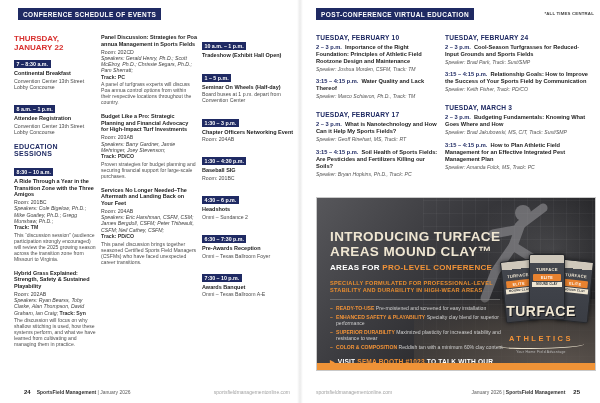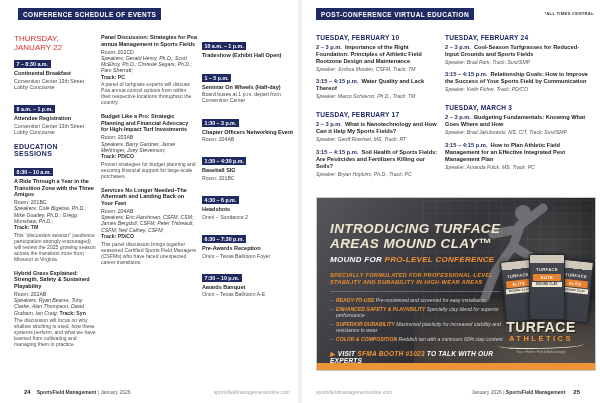--- a/index.html
+++ b/index.html
@@ -21,21 +21,21 @@
 
   
   .cols{position:absolute;left:14px;right:4px;top:34px;display:flex;gap:5px;}
   .page-right .cols{left:16px;right:4px;}
   .colA{width:82px;flex:none;}
   .colB{width:96px;flex:none;}
   .colC{width:96px;flex:none;}
   .colD{width:124px;flex:none;}
   .colE{width:146px;flex:none;}
 
-  .day-red{color:#d8312f;font-size:8px;line-height:9px;font-weight:normal;margin:0 0 0 0;}
+  .day-red{color:#d8312f;font-size:8px;line-height:9px;font-weight:bold;margin:0 0 0 0;}
   .edu-head{color:#1f2a63;font-size:7px;font-weight:bold;letter-spacing:.3px;margin:8px 0 3px 0;}
   .badge{display:inline-block;background:#1f2a63;color:#fff;font-size:5.3px;font-weight:bold;
          padding:1px 2.5px;margin:0 0 2px 0;}
   .etitle{font-size:5.5px;line-height:6.6px;font-weight:bold;color:#1c1c1c;margin:0 0 1px 0;}
   .eloc{font-size:5.2px;line-height:6.2px;color:#4a4a4a;margin:0 0 7px 0;}
   .stitle{font-size:5.5px;line-height:6.6px;font-weight:bold;color:#1c1c1c;margin:0 0 1.5px 0;}
   .sroom{font-size:5.2px;line-height:6.2px;color:#3d3d3d;margin:0;}
   .sspeak{font-size:5.2px;line-height:6.2px;color:#434343;margin:0;}
   .sspeak em{font-style:italic;}
   .track{font-weight:bold;color:#333;font-style:normal;}
@@ -66,21 +66,21 @@
       background:linear-gradient(128deg,#57575b 0%,#3c3c40 35%,#242427 70%,#1b1b1e 100%);
       border:1px solid #c9c9c9;}
   .ad-photo{position:absolute;right:0;top:0;width:62%;height:100%;
       background:
         repeating-linear-gradient(0deg,rgba(255,255,255,.035) 0 1px,transparent 1px 13px),
         repeating-linear-gradient(90deg,rgba(255,255,255,.035) 0 1px,transparent 1px 13px),
         radial-gradient(120px 90px at 75% 30%,rgba(255,255,255,.14),rgba(255,255,255,0) 70%);}
   .ad-mound{position:absolute;right:0;bottom:6px;width:65%;height:38%;
       background:radial-gradient(220px 80px at 80% 100%,#6a6058 0%,#4a443f 55%,rgba(40,38,36,0) 100%);opacity:.8;}
   .pitcher{position:absolute;right:2px;top:0;opacity:.55;}
-  .ad-copy{position:absolute;left:13px;top:24px;width:175px;z-index:3;font-style:italic;}
+  .ad-copy{position:absolute;left:13px;top:32px;width:175px;z-index:3;}
   .ad-h1{font-size:13.5px;line-height:14.5px;font-weight:bold;color:#efe6d2;letter-spacing:.4px;margin:0;white-space:nowrap;}
   .ad-built{font-size:8px;font-weight:bold;color:#ffffff;letter-spacing:.3px;margin:4px 0 0 0;}
   .ad-built .accent{color:#f29338;}
   .ad-sub{font-size:5.6px;line-height:6.8px;font-weight:bold;color:#e98d2f;letter-spacing:.3px;margin:8px 0 0 0;width:170px;}
   .ad-rule{width:170px;height:1px;background:#8a8a8a;opacity:.6;margin:5px 0 5px 0;}
   .ad-bullets{margin:0;padding:0;list-style:none;width:182px;}
   .ad-bullets li{font-size:5.1px;line-height:6px;color:#cfcfcf;margin:0 0 3px 0;padding-left:6px;position:relative;}
   .ad-bullets li::before{content:"–";position:absolute;left:0;color:#f29338;font-weight:bold;}
   .blead{color:#f29338;font-weight:bold;}
   .ad-cta{margin:8px 0 0 0;font-size:6.6px;font-weight:bold;color:#fff;letter-spacing:.2px;}
@@ -96,21 +96,21 @@
   .bag.right{right:0;top:6px;transform:rotate(6deg);}
   .bag.center{left:26px;top:0;width:36px;height:66px;z-index:3;}
   .bag-brand{margin-top:12px;font-size:4.2px;font-weight:bold;color:#efe6d2;letter-spacing:.3px;}
   .bag-band{margin:2px 3px 0 3px;background:#e8822f;border-radius:1px;padding:1.5px 0 1px 0;}
   .bag-elite{font-size:3.6px;font-weight:bold;color:#ffffff;letter-spacing:.4px;}
   .bag-sub{font-size:2.9px;font-weight:bold;color:#2c2f35;background:#efe6d2;margin:1px 2px 0 2px;padding:.5px 0;letter-spacing:.2px;}
   
   .turface-logo{position:absolute;right:8px;bottom:16px;width:92px;text-align:center;z-index:4;}
   .logo-top{font-size:14px;line-height:14px;font-weight:bold;color:#efe6d2;letter-spacing:.5px;
             text-shadow:1px 1px 0 #1a1a1c;}
-  .logo-bottom{font-size:7.5px;font-weight:bold;color:#f29338;letter-spacing:2.5px;margin-top:0;}
+  .logo-bottom{font-size:7.5px;font-weight:bold;color:#f29338;letter-spacing:2.5px;margin-top:16px;}
   .logo-swoosh{width:86px;height:5px;margin:1px auto 0 auto;border-bottom:1.5px solid #efe6d2;
                border-radius:0 0 100% 45%/0 0 8px 5px;}
   .logo-tag{font-size:3.4px;color:#bdbdbd;margin-top:1.5px;letter-spacing:.3px;}
   .ad-strip{position:absolute;left:0;right:0;bottom:0;height:7px;background:#ef9337;z-index:5;}
 </style>
 </head>
 <body>
 
 <div class="spread">
 
@@ -282,21 +282,21 @@
           <path d="M70 48 L108 72 L130 92"></path>
           <path d="M52 74 L42 100"></path>
         </g>
         <circle cx="80" cy="15" r="8" fill="#9a999d"></circle>
       </svg>
       <div class="ad-mound"></div>
 
       <div class="ad-copy">
         <p class="ad-h1">INTRODUCING TURFACE</p>
         <p class="ad-h1">AREAS MOUND CLAY™</p>
-        <p class="ad-built"><span>MOUND FOR </span><span class="accent">PRO-LEVEL CONFERENCE</span></p>
+        <p class="ad-built"><span>AREAS FOR </span><span class="accent">PRO-LEVEL CONFERENCE</span></p>
         <p class="ad-sub">SPECIALLY FORMULATED FOR PROFESSIONAL-LEVEL STABILITY AND DURABILITY IN HIGH-WEAR AREAS</p>
         <div class="ad-rule"></div>
         <ul class="ad-bullets">
           <li><span class="blead">READY-TO-USE</span><span> Pre-moistened and screened for easy installation</span></li>
           <li><span class="blead">ENHANCED SAFETY &amp; PLAYABILITY</span><span> Specialty clay blend for superior performance</span></li>
           <li><span class="blead">SUPERIOR DURABILITY</span><span> Maximized plasticity for increased stability and resistance to wear</span></li>
           <li><span class="blead">COLOR &amp; COMPOSITION</span><span> Reddish tan with a minimum 60% clay content</span></li>
         </ul>
         <p class="ad-cta"><span class="cta-arrow">▶</span><span>VISIT </span><span class="accent">SFMA BOOTH #1023</span><span> TO TALK WITH OUR EXPERTS</span></p>
         <p class="ad-url">TURFACE.COM</p>

